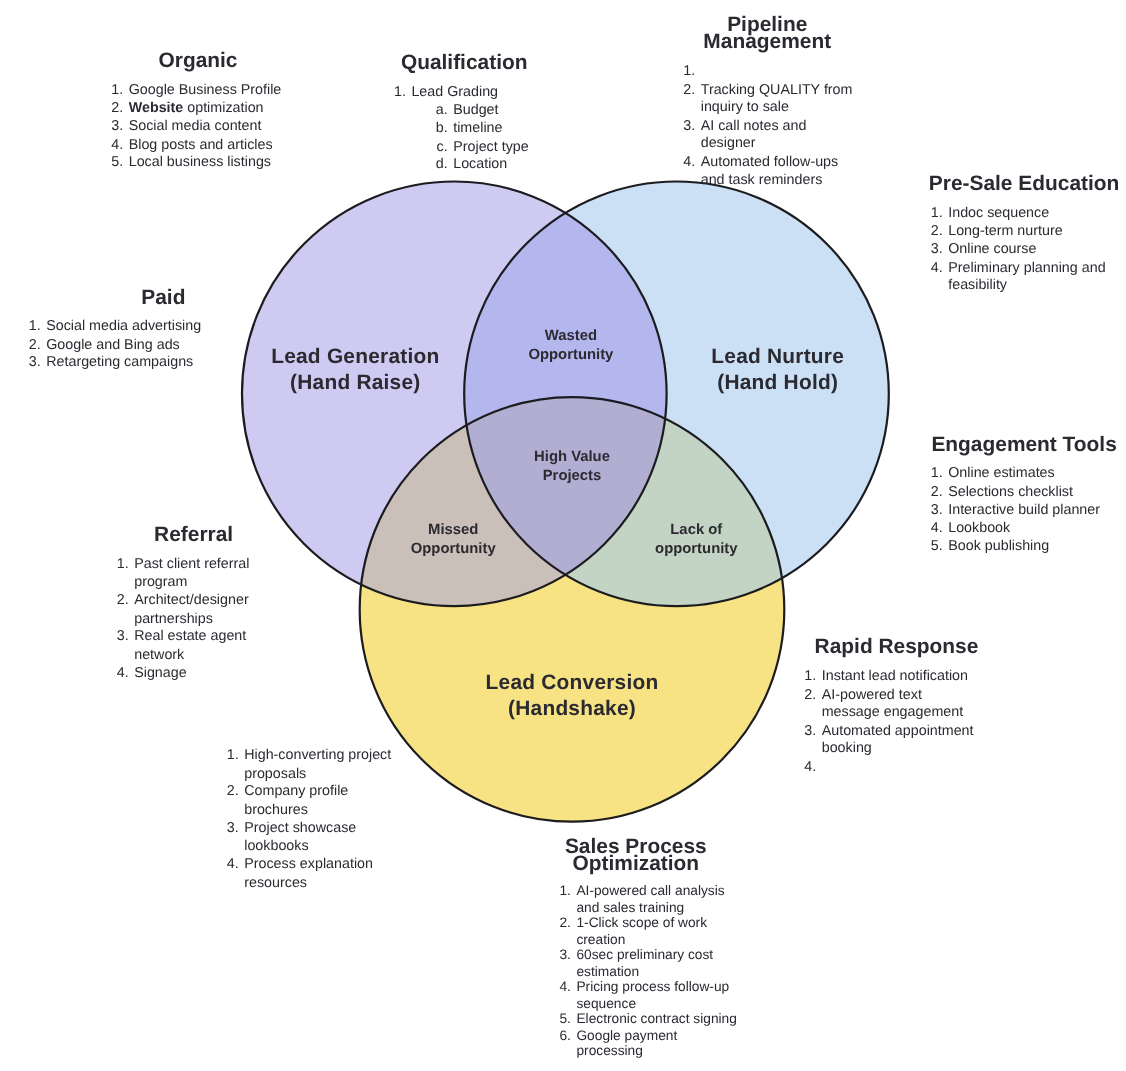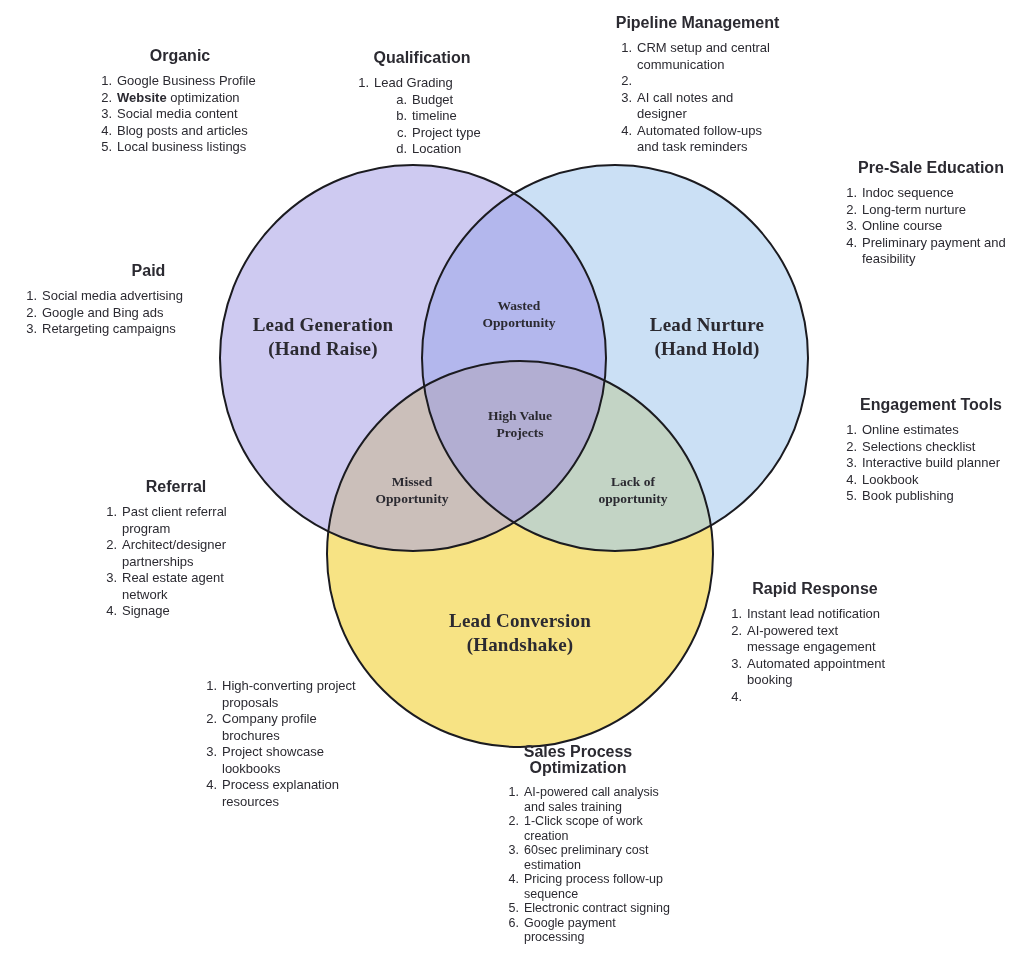--- a/index.html
+++ b/index.html
@@ -7,27 +7,26 @@
     width:1024px;height:974px;overflow:hidden;background:#ffffff;
     font-family:"Liberation Sans","DejaVu Sans",sans-serif;
     color:#2b2a31;
   }
   .stage{position:relative;width:1024px;height:974px;}
   .venn-svg{position:absolute;left:0;top:0;}
   .vlabel{
     position:absolute;transform:translate(-50%,-50%);
     white-space:pre-line;text-align:center;font-weight:700;
     color:#2b2a31;
-    font-family:Liberation Serif, serif;
   }
   .vlabel.big{font-size:19px;line-height:24px;letter-spacing:.2px;}
   .vlabel.small{font-size:13.5px;line-height:16.5px;}
   .note{position:absolute;}
   .note-title{
-    font-weight:700;font-size:16px;line-height:16px;
+    font-weight:700;font-size:19px;line-height:16px;
     text-align:center;white-space:pre-line;margin-bottom:9px;
   }
   .note-list{font-size:13px;line-height:16.5px;}
   .item{display:flex;}
   .item .m{flex:none;min-width:17px;text-align:right;margin-right:5px;}
   .item .t{white-space:pre;}
   .item.indent{margin-left:38px;}
   .note--tight .note-list{font-size:12.5px;line-height:14.5px;}
 </style>
 </head>
@@ -136,25 +135,25 @@
       <span class="t">Location</span>
     </div>
       </div>
   </div>
 
   <div class="note" style="left:615px;top:15px;width:165px">
     <div class="note-title">Pipeline Management</div>
     <div class="note-list">
         <div class="item">
       <span class="m">1.</span>
-      <span class="t">CRM setup and central
-communication</span>
-    </div>
-        <div class="item">
-      <span class="m">2.</span>
+    </div>
+        <div class="item">
+      <span class="m">2.</span>
+      <span class="t">Tracking QUALITY from
+inquiry to sale</span>
     </div>
         <div class="item">
       <span class="m">3.</span>
       <span class="t">AI call notes and
 designer</span>
     </div>
         <div class="item">
       <span class="m">4.</span>
       <span class="t">Automated follow-ups
 and task reminders</span>
@@ -172,21 +171,21 @@
         <div class="item">
       <span class="m">2.</span>
       <span class="t">Long-term nurture</span>
     </div>
         <div class="item">
       <span class="m">3.</span>
       <span class="t">Online course</span>
     </div>
         <div class="item">
       <span class="m">4.</span>
-      <span class="t">Preliminary payment and
+      <span class="t">Preliminary planning and
 feasibility</span>
     </div>
       </div>
   </div>
 
   <div class="note" style="left:20px;top:263px;width:185px">
     <div class="note-title" style="transform:translateX(36px)">Paid</div>
     <div class="note-list">
         <div class="item">
       <span class="m">1.</span>
@@ -295,21 +294,21 @@
 lookbooks</span>
     </div>
         <div class="item">
       <span class="m">4.</span>
       <span class="t">Process explanation
 resources</span>
     </div>
       </div>
   </div>
 
-  <div class="note note--tight" style="left:502px;top:744px;width:152px">
+  <div class="note note--tight" style="left:502px;top:762px;width:152px">
     <div class="note-title">Sales Process
 Optimization</div>
     <div class="note-list">
         <div class="item">
       <span class="m">1.</span>
       <span class="t">AI-powered call analysis
 and sales training</span>
     </div>
         <div class="item">
       <span class="m">2.</span>

